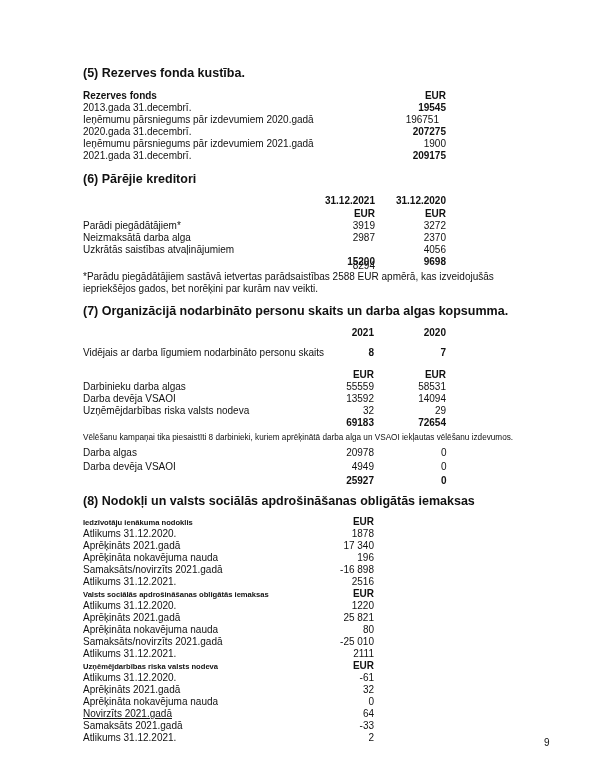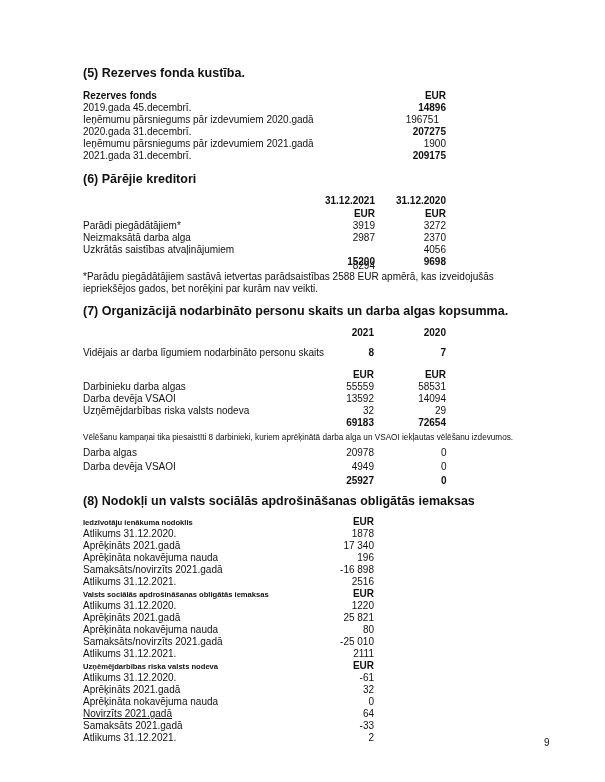--- a/index.html
+++ b/index.html
@@ -14,22 +14,22 @@
   .page-num { font-size:10px; }
 </style>
 </head>
 <body>
 
 <div>
   <div class="abs h" style="left:83px; top:66px;">(5) Rezerves fonda kustība.</div>
   <div class="abs t b" style="left:83px; top:90px;">Rezerves fonds</div>
   <div class="abs t b r" style="right:159px; top:90px;">EUR</div>
   <div id="s5rows">
-      <div class="abs t" style="left:83px; top:102px;">2019.gada 45.decembrī.</div>
-      <div class="abs t r b" style="right:159px; top:102px;">14896</div>
+      <div class="abs t" style="left:83px; top:102px;">2013.gada 31.decembrī.</div>
+      <div class="abs t r b" style="right:159px; top:102px;">19545</div>
       <div class="abs t" style="left:83px; top:114px;">Ieņēmumu pārsniegums pār izdevumiem 2020.gadā</div>
       <div class="abs t r" style="right:166px; top:114px;">196751</div>
       <div class="abs t" style="left:83px; top:126px;">2020.gada 31.decembrī.</div>
       <div class="abs t r b" style="right:159px; top:126px;">207275</div>
       <div class="abs t" style="left:83px; top:138px;">Ieņēmumu pārsniegums pār izdevumiem 2021.gadā</div>
       <div class="abs t r" style="right:159px; top:138px;">1900</div>
       <div class="abs t" style="left:83px; top:150px;">2021.gada 31.decembrī.</div>
       <div class="abs t r b" style="right:159px; top:150px;">209175</div>
     </div>
 </div>

